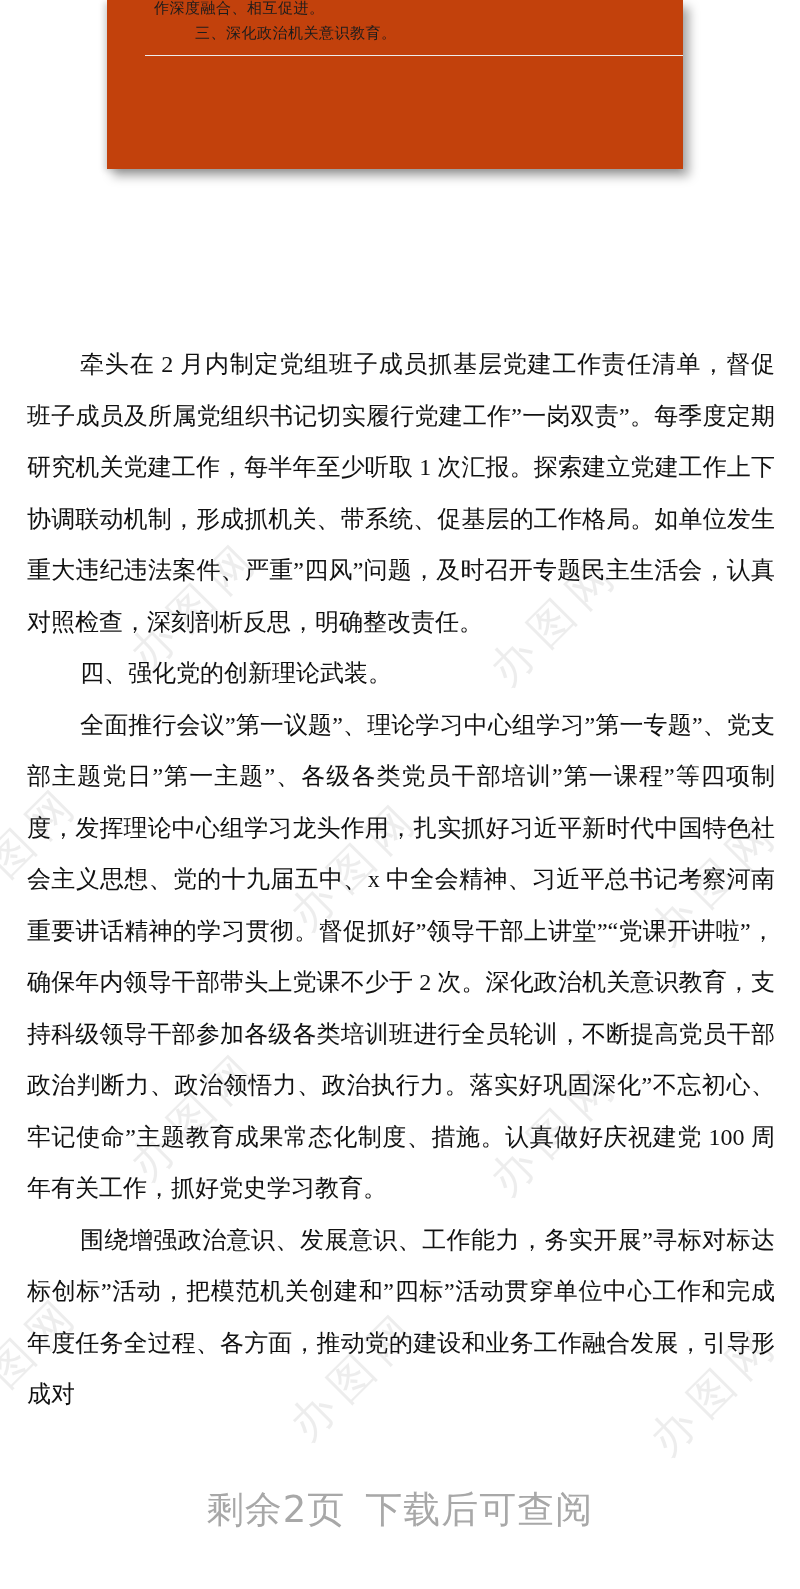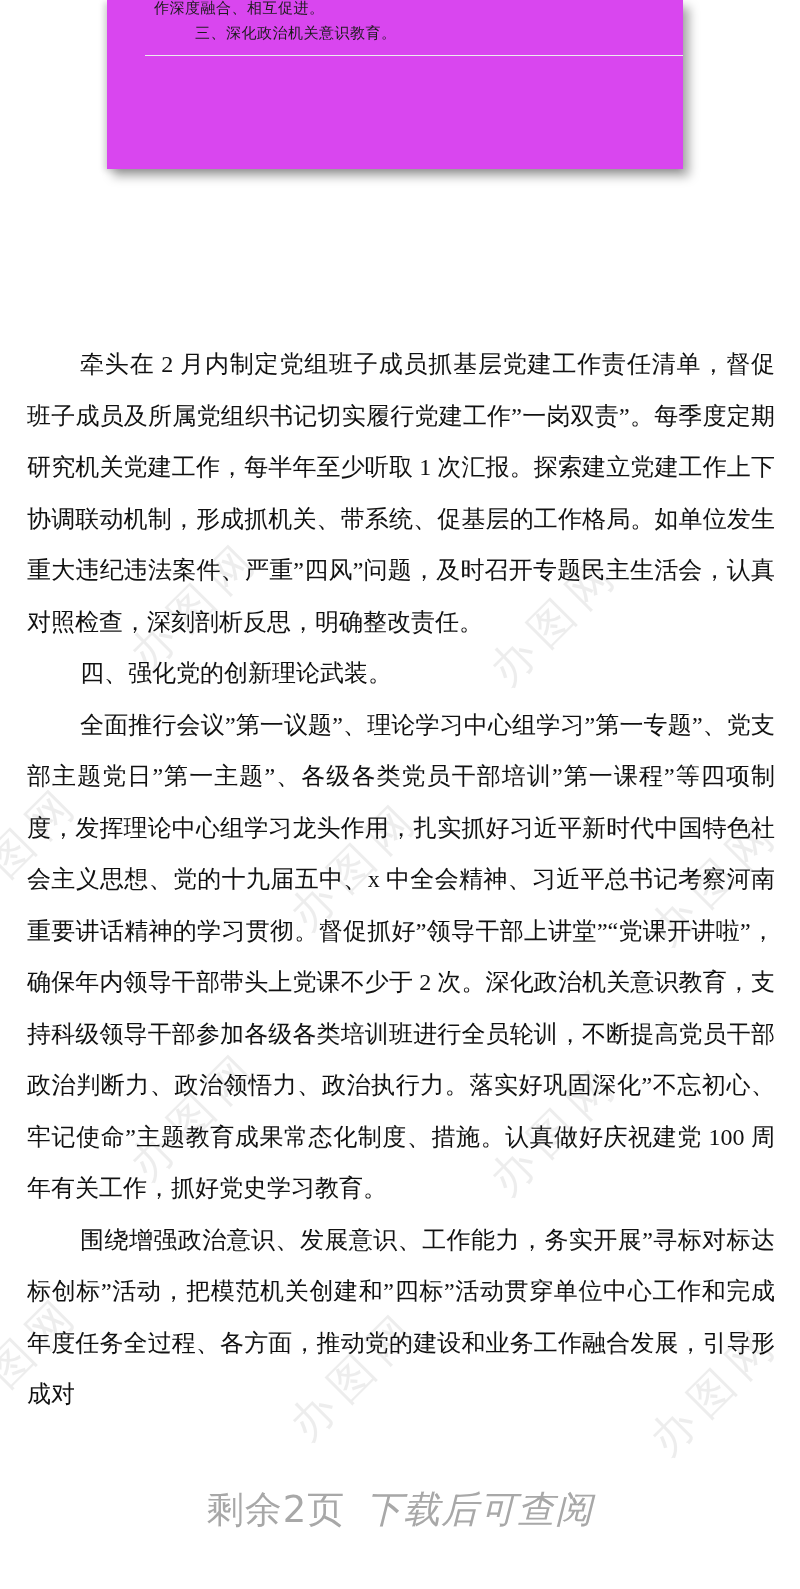--- a/index.html
+++ b/index.html
@@ -1,20 +1,20 @@
 <!DOCTYPE html>
 <html><head>
 <meta charset="utf-8">
 <style>
   html,body{margin:0;padding:0;background:#ffffff;}
   .stage{position:relative;width:800px;height:1589px;background:#ffffff;overflow:hidden;
          font-family:"Liberation Serif","DejaVu Serif",serif;}
 
   
-  .prev-card{position:absolute;left:107px;top:0;width:576px;height:169px;background:#d946ef;
+  .prev-card{position:absolute;left:107px;top:0;width:576px;height:169px;background:#c2410c;
              box-shadow:6px 7px 10px rgba(0,0,0,0.35), -3px 2px 6px rgba(0,0,0,0.15);
              z-index:3;}
   .prev-card p{position:absolute;margin:0;font-size:15px;line-height:20px;color:#1c1c1c;
                letter-spacing:0.5px;white-space:nowrap;}
   .prev-line1{left:47px;top:-2px;}
   .prev-line2{left:88px;top:23px;}
   .prev-sep{position:absolute;left:38px;right:0;top:55px;height:1px;background:#ededed;}
 
   
   .wm-layer{position:absolute;inset:0;z-index:1;pointer-events:none;}
@@ -25,21 +25,21 @@
   
   .doc{position:absolute;left:0;top:339px;width:800px;box-sizing:border-box;
        padding:0 25px 0 27px;z-index:2;
        font-size:24px;line-height:51.5px;color:#111111;text-align:justify;}
   .doc p{margin:0;text-indent:53px;}
 
   
   .footer{position:absolute;left:0;top:1485px;width:800px;text-align:center;z-index:2;
           font-family:"DejaVu Sans","Liberation Sans",sans-serif;
           font-size:37px;letter-spacing:1px;color:#a8a8a8;white-space:nowrap;}
-  .footer .hint{margin-left:20px;font-style:italic;}
+  .footer .hint{margin-left:20px;}
 </style>
 </head>
 <body>
 
 <div class="stage">
 
   <div class="prev-card">
     <p class="prev-line1">作深度融合、相互促进。</p>
     <p class="prev-line2">三、深化政治机关意识教育。</p>
     <div class="prev-sep"></div>

